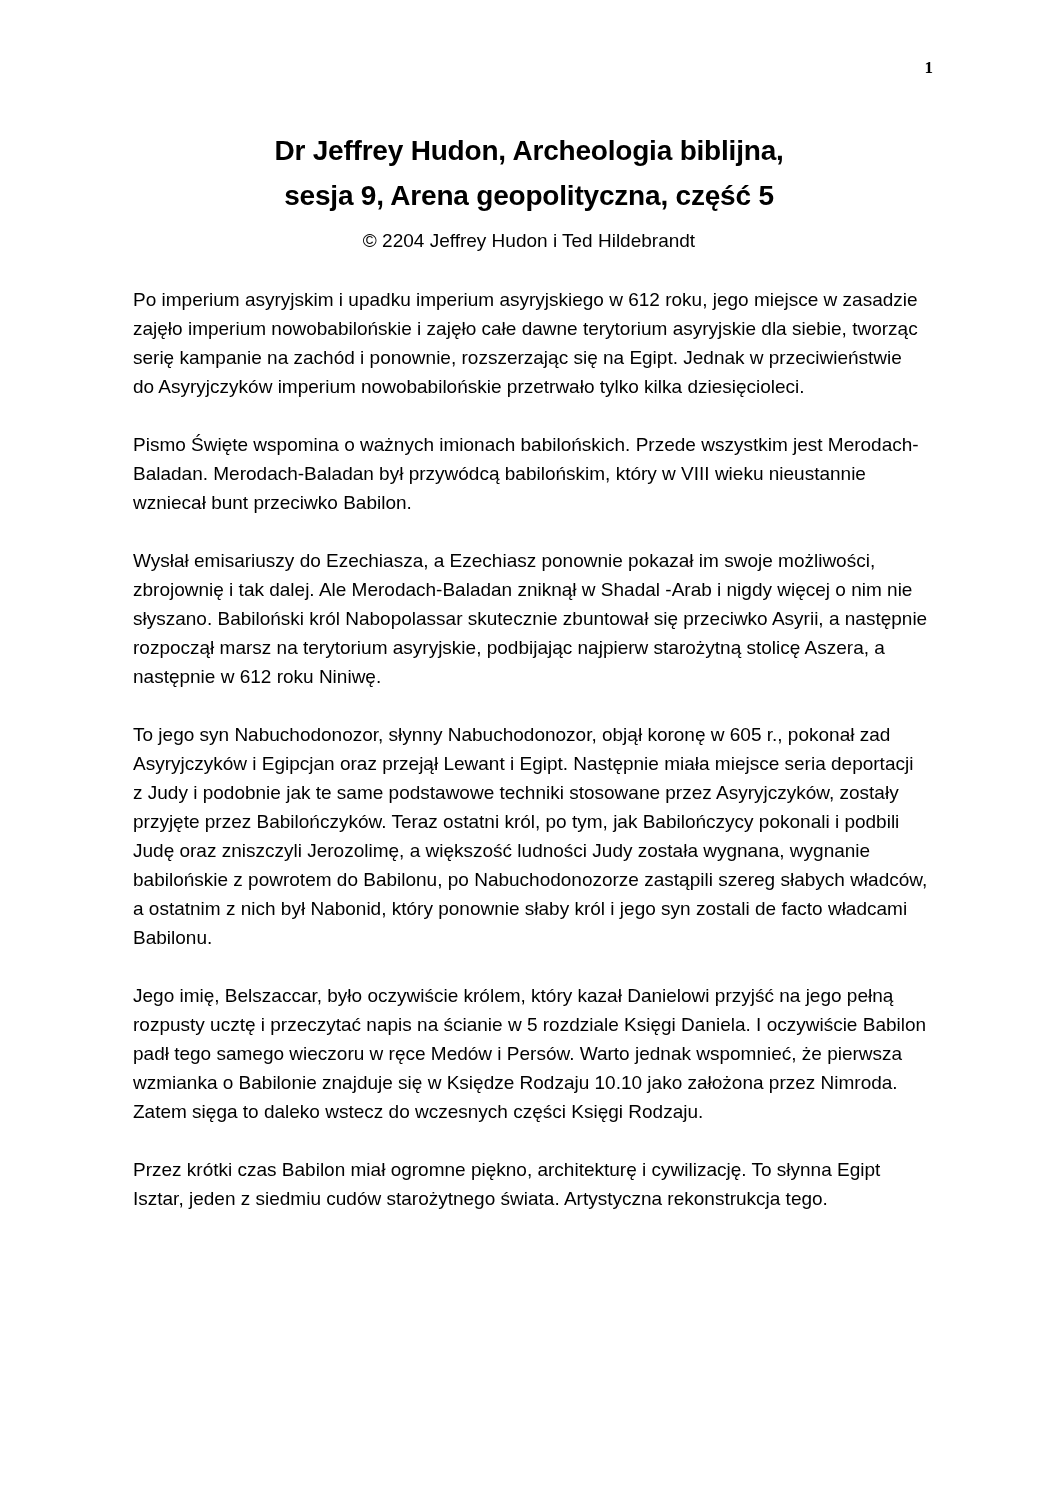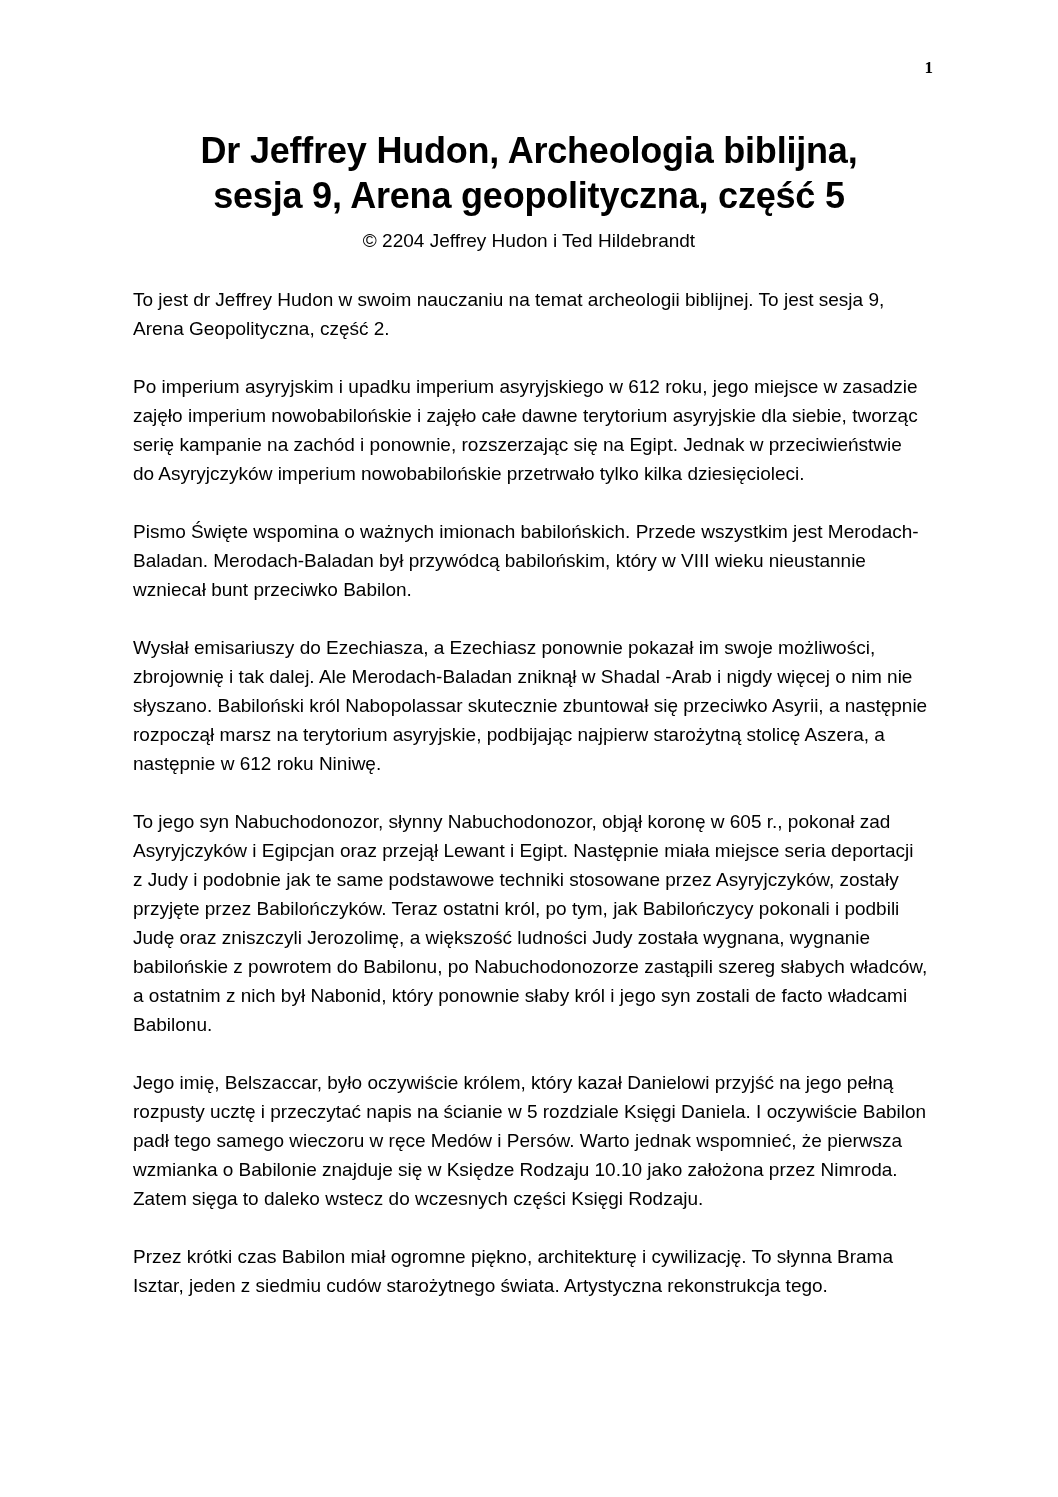--- a/index.html
+++ b/index.html
@@ -25,21 +25,21 @@
     font-family: "Liberation Serif", serif;
     font-size: 17px;
     font-weight: bold;
     color: #000000;
   }
   .title-block {
     padding-top: 128px;
     text-align: center;
   }
   .title-line {
-    font-size: 36px;
+    font-size: 28px;
     font-weight: bold;
     line-height: 45px;
     letter-spacing: -0.2px;
   }
   .subtitle {
     font-size: 19px;
     line-height: 29px;
     margin-top: 8px;
     text-align: center;
   }
@@ -60,22 +60,21 @@
 
   <div class="page-number">1</div>
 
   <div class="title-block">
     <div class="title-line">Dr Jeffrey Hudon, Archeologia biblijna,</div>
     <div class="title-line">sesja 9, Arena geopolityczna, część 5</div>
     <div class="subtitle">© 2204 Jeffrey Hudon i Ted Hildebrandt</div>
   </div>
 
   <div class="body-text">
-    <p>To jest dr Jeffrey Hudon w swoim nauczaniu na temat archeologii biblijnej. To jest sesja 9, Arena Geopolityczna, część 2.</p>
     <p>Po imperium asyryjskim i upadku imperium asyryjskiego w 612 roku, jego miejsce w zasadzie zajęło imperium nowobabilońskie i zajęło całe dawne terytorium asyryjskie dla siebie, tworząc serię kampanie na zachód i ponownie, rozszerzając się na Egipt. Jednak w przeciwieństwie do Asyryjczyków imperium nowobabilońskie przetrwało tylko kilka dziesięcioleci.</p>
     <p>Pismo Święte wspomina o ważnych imionach babilońskich. Przede wszystkim jest Merodach-Baladan. Merodach-Baladan był przywódcą babilońskim, który w VIII wieku nieustannie wzniecał bunt przeciwko Babilon.</p>
     <p>Wysłał emisariuszy do Ezechiasza, a Ezechiasz ponownie pokazał im swoje możliwości, zbrojownię i tak dalej. Ale Merodach-Baladan zniknął w Shadal -Arab i nigdy więcej o nim nie słyszano. Babiloński król Nabopolassar skutecznie zbuntował się przeciwko Asyrii, a następnie rozpoczął marsz na terytorium asyryjskie, podbijając najpierw starożytną stolicę Aszera, a następnie w 612 roku Niniwę.</p>
     <p>To jego syn Nabuchodonozor, słynny Nabuchodonozor, objął koronę w 605 r., pokonał zad Asyryjczyków i Egipcjan oraz przejął Lewant i Egipt. Następnie miała miejsce seria deportacji z Judy i podobnie jak te same podstawowe techniki stosowane przez Asyryjczyków, zostały przyjęte przez Babilończyków. Teraz ostatni król, po tym, jak Babilończycy pokonali i podbili Judę oraz zniszczyli Jerozolimę, a większość ludności Judy została wygnana, wygnanie babilońskie z powrotem do Babilonu, po Nabuchodonozorze zastąpili szereg słabych władców, a ostatnim z nich był Nabonid, który ponownie słaby król i jego syn zostali de facto władcami Babilonu.</p>
     <p>Jego imię, Belszaccar, było oczywiście królem, który kazał Danielowi przyjść na jego pełną rozpusty ucztę i przeczytać napis na ścianie w 5 rozdziale Księgi Daniela. I oczywiście Babilon padł tego samego wieczoru w ręce Medów i Persów. Warto jednak wspomnieć, że pierwsza wzmianka o Babilonie znajduje się w Księdze Rodzaju 10.10 jako założona przez Nimroda. Zatem sięga to daleko wstecz do wczesnych części Księgi Rodzaju.</p>
-    <p>Przez krótki czas Babilon miał ogromne piękno, architekturę i cywilizację. To słynna Brama Isztar, jeden z siedmiu cudów starożytnego świata. Artystyczna rekonstrukcja tego.</p>
+    <p>Przez krótki czas Babilon miał ogromne piękno, architekturę i cywilizację. To słynna Egipt Isztar, jeden z siedmiu cudów starożytnego świata. Artystyczna rekonstrukcja tego.</p>
   </div>
 
 </div>
 
 </body></html>

